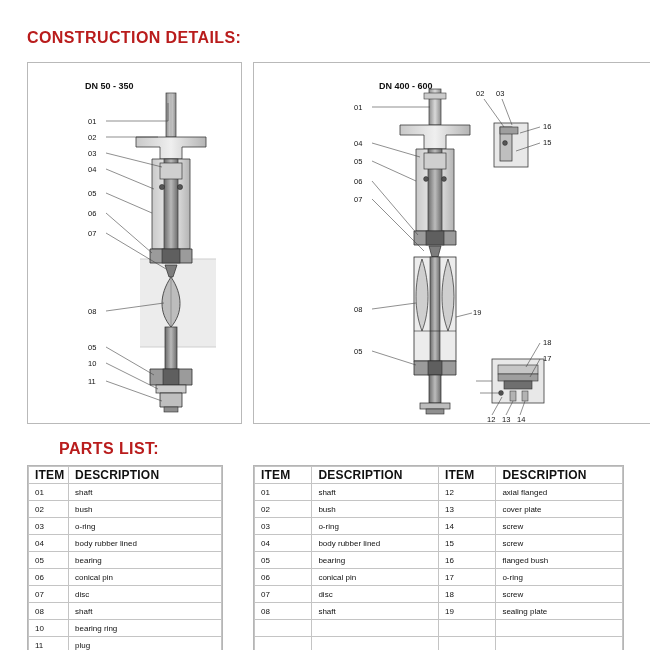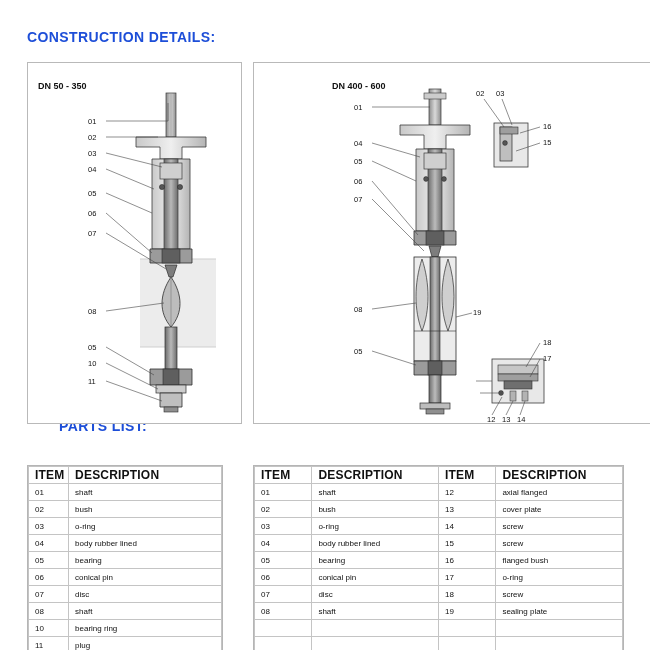--- a/index.html
+++ b/index.html
@@ -18,43 +18,44 @@
 
   .page {
     position: absolute;
     left: 0; top: 0;
     width: 650px; height: 650px;
   }
 
   
   .section-title {
     position: absolute;
-    font-size: 14px;
+    font-size: 16px;
     font-weight: bold;
     letter-spacing: 0.4px;
-    color: #1d4ed8;
+    color: #b91c1c;
   }
   #title-construction { left: 27px; top: 29px; }
-  #title-parts { left: 27px; top: 418px; padding-left: 32px; }
+  #title-parts { left: 27px; top: 440px; padding-left: 32px; }
 
   
   .panel {
     position: absolute;
     border: 1px solid #b9b9b9;
     background: #ffffff;
     box-sizing: border-box;
   }
   #panel-left  { left: 27px;  top: 62px;  width: 215px; height: 362px; }
   #panel-right { left: 253px; top: 62px;  width: 418px; height: 362px; }
 
   .dn-label {
     position: absolute;
     font-size: 9px;
     font-weight: bold;
     color: #111;
+    margin-left: 47px;
   }
 
   
   .cn {
     position: absolute;
     font-size: 7.5px;
     color: #111;
     white-space: nowrap;
   }
 

